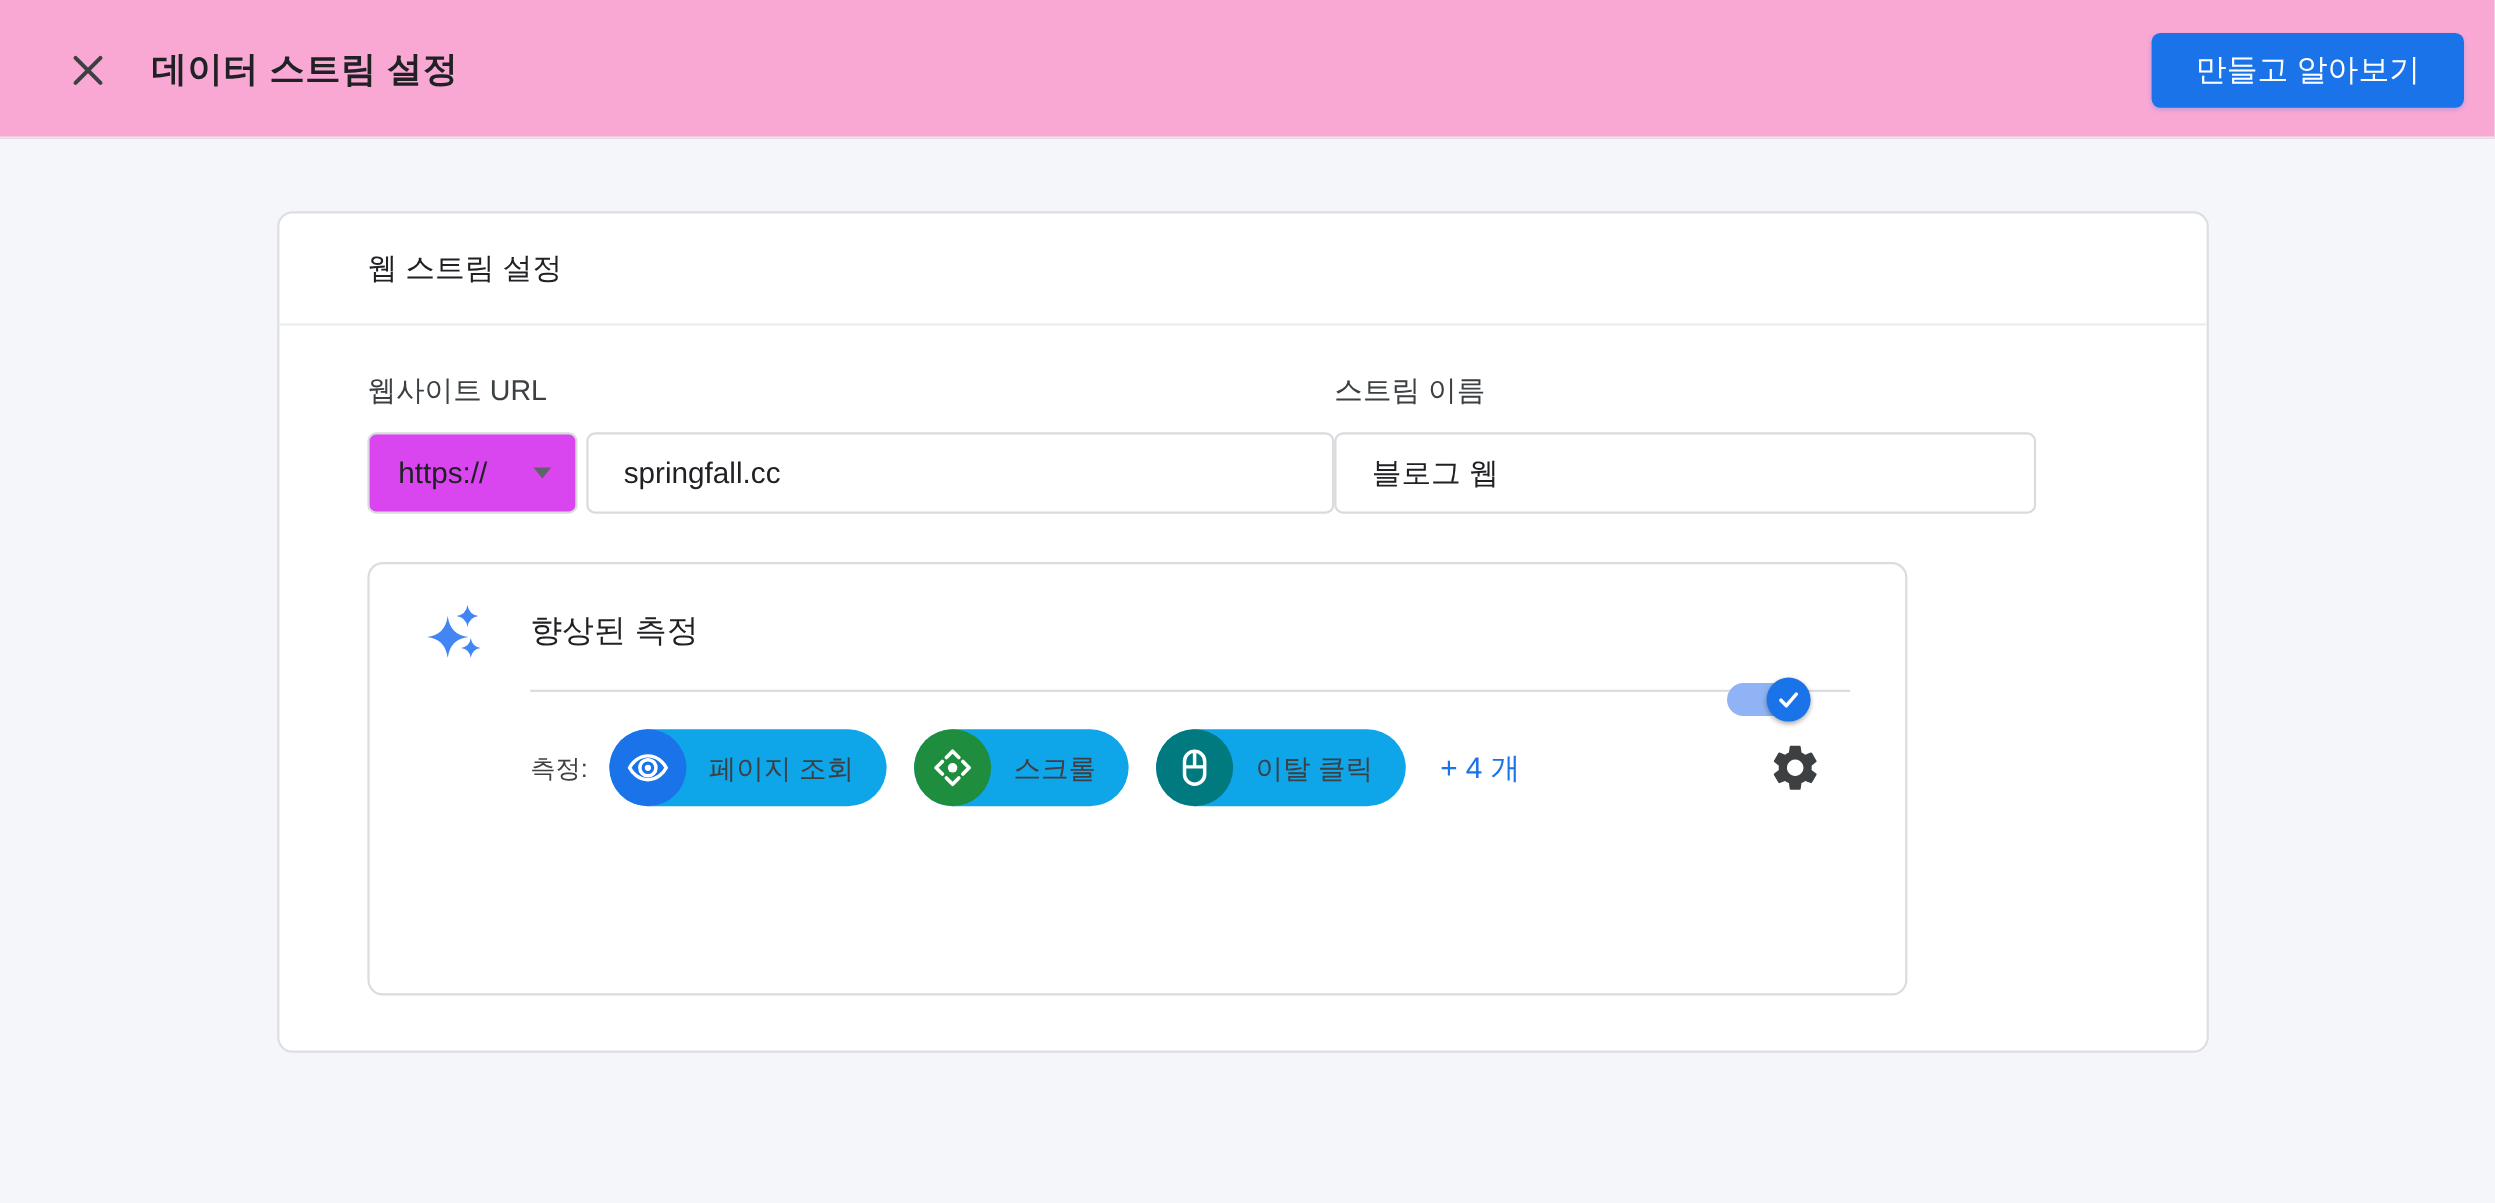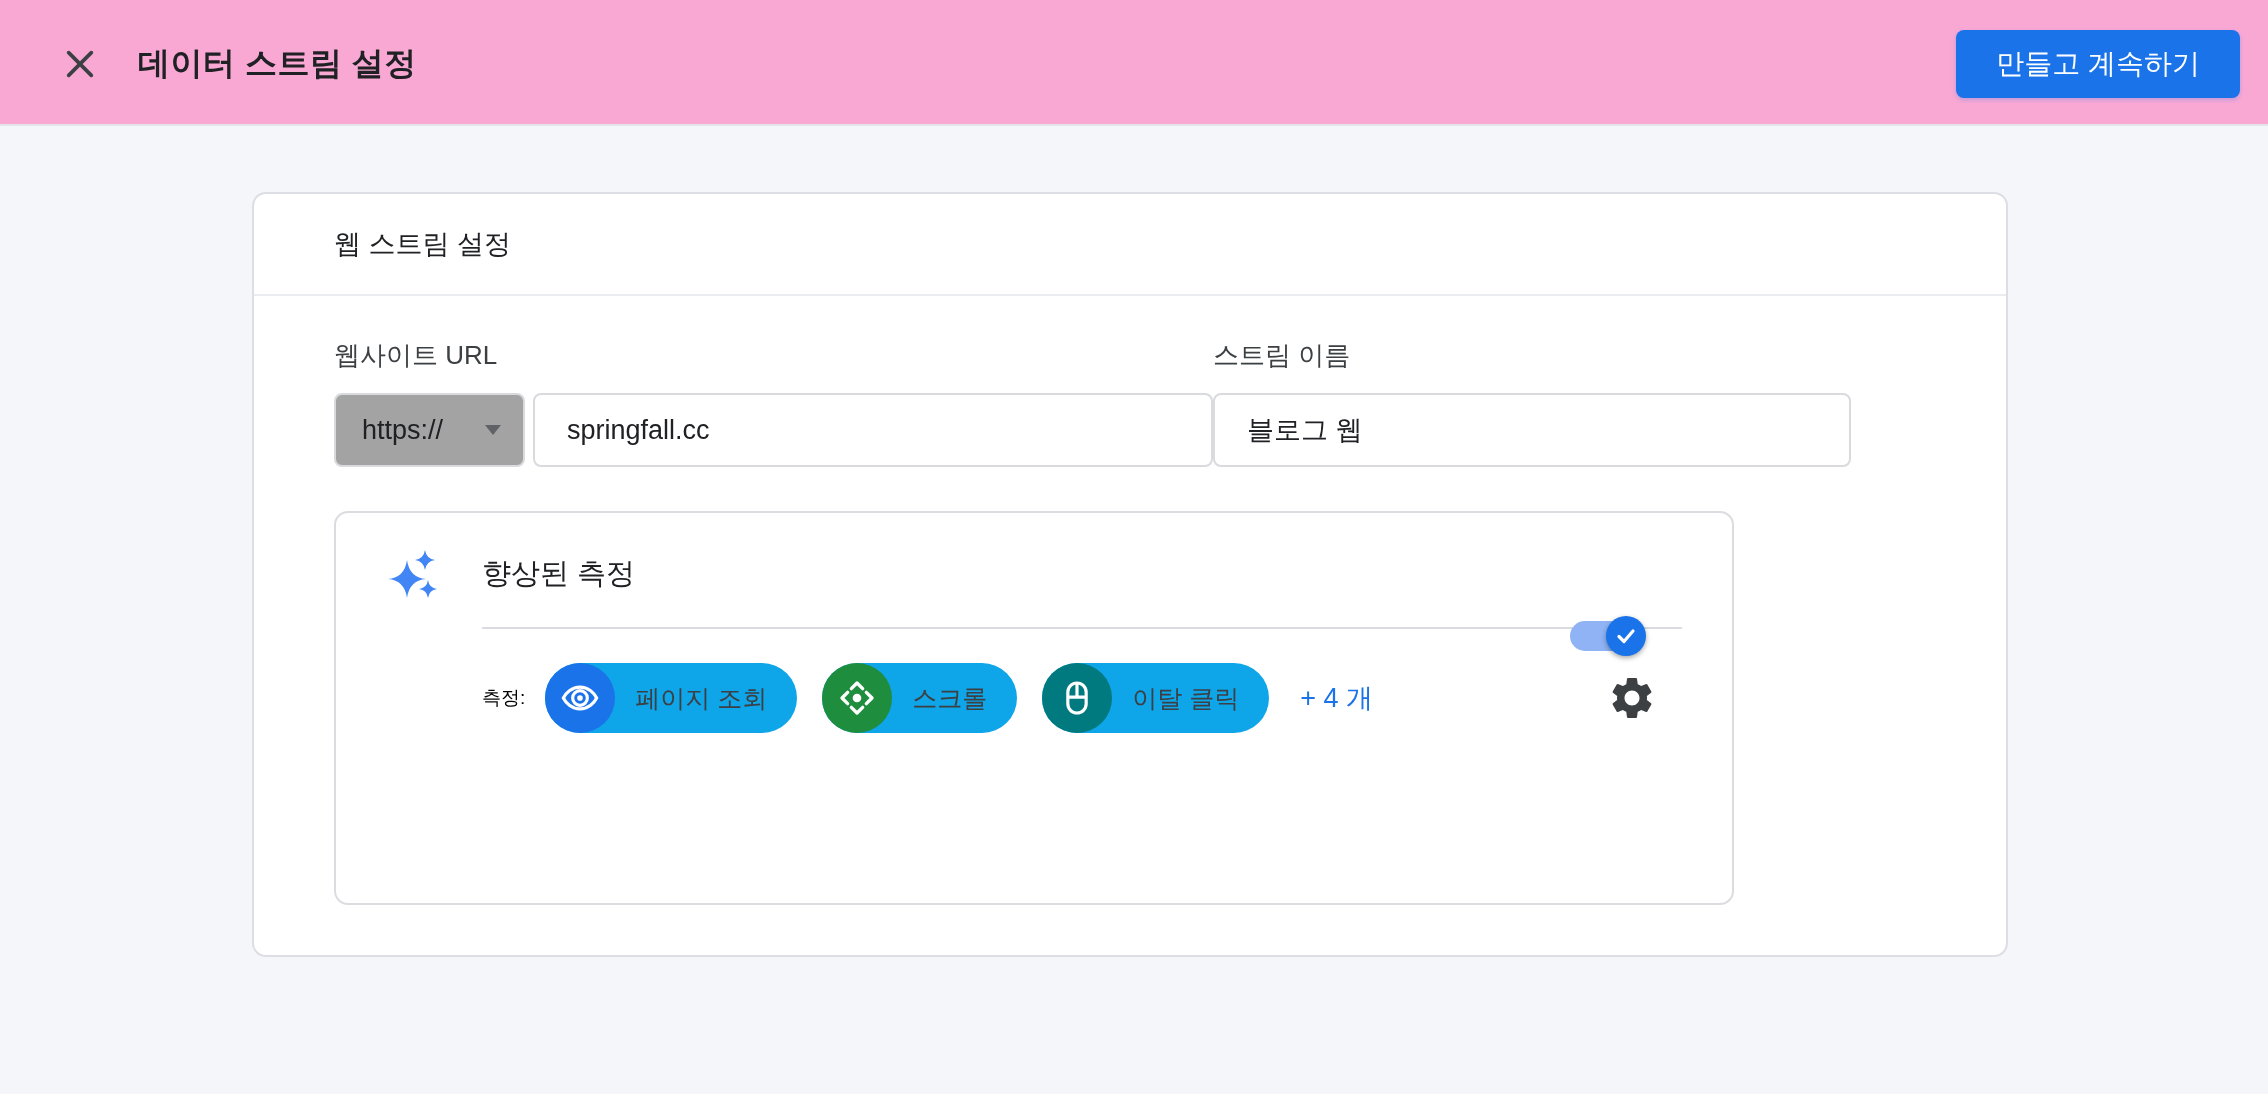--- a/index.html
+++ b/index.html
@@ -45,21 +45,21 @@
   .card-body { padding:42px 80px 50px 80px; }
 
   
   .fields-row { display:flex; }
   .field-label { font-size:26px; color:#3c4043; margin-bottom:20px; }
   .inputs-row { display:flex; }
   .proto-select {
     width:191px; height:74px;
     border:2px solid #d8dade; border-radius:8px;
     display:flex; align-items:center; padding:0 22px 0 26px;
-    font-size:27px; color:#202124; background:#a3a3a3; cursor:pointer;
+    font-size:27px; color:#202124; background:#d946ef; cursor:pointer;
   }
   .caret-down {
     margin-left:auto; width:0; height:0;
     border-left:8px solid transparent; border-right:8px solid transparent;
     border-top:10px solid #5f6368;
   }
   .text-input {
     height:74px; border:2px solid #d8dade; border-radius:8px;
     font-size:27px; color:#202124; padding:0 32px;
     font-family:inherit; background:#fff;
@@ -97,21 +97,21 @@
     width:40px; height:40px; border-radius:50%;
     background:#1a73e8; box-shadow:0 2px 5px rgba(0,0,0,0.35);
     display:flex; align-items:center; justify-content:center;
   }
 
   
   .chips-row {
     display:flex; align-items:center;
     margin:34px 50px 0 146px; height:70px;
   }
-  .measure-label { font-size:19px; color:#000000; margin-right:20px; }
+  .measure-label { font-size:23px; color:#404040; margin-right:20px; }
   .chip {
     display:flex; align-items:center;
     height:70px; border-radius:35px; background:#0ea5e9;
     padding-right:30px; margin-right:25px; cursor:default;
   }
   .chip-circle {
     width:70px; height:70px; border-radius:50%;
     display:flex; align-items:center; justify-content:center;
     flex:0 0 auto;
   }
@@ -132,21 +132,21 @@
 
 <header class="topbar">
   <button class="close-btn">
     <span style="display:flex;">
       <svg width="34" height="34" viewBox="0 0 24 24">
         <path d="M4 4 L20 20 M20 4 L4 20" stroke="#3c4043" stroke-width="2.6" stroke-linecap="round" fill="none"></path>
       </svg>
     </span>
   </button>
   <h1 class="topbar-title">데이터 스트림 설정</h1>
-  <button class="primary-btn">만들고 계속하기</button>
+  <button class="primary-btn">만들고 알아보기</button>
 </header>
 
 <main class="card">
 
   <div class="card-header">웹 스트림 설정</div>
 
   <div class="card-body">
     <div class="fields-row">
 
       <div>

